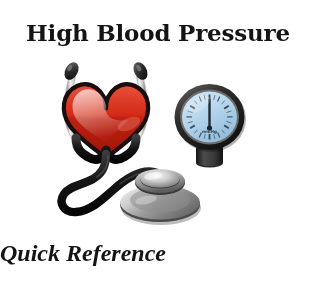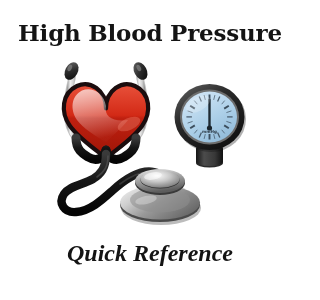--- a/index.html
+++ b/index.html
@@ -16,36 +16,35 @@
   }
   #poster {
     position: relative;
     width: 300px;
     height: 300px;
     background: #ffffff;
   }
   .title {
     position: absolute;
     top: 19px;
-    left: 0;
+    left: 8px;
     width: 300px;
     text-align: center;
     font-family: "DejaVu Serif", "Liberation Serif", serif;
     font-size: 23px;
     font-weight: 700;
     letter-spacing: -0.2px;
     color: #141414;
     white-space: nowrap;
   }
   .subtitle {
     position: absolute;
     top: 240px;
     left: 0;
     width: 300px;
-    text-align: center;
     font-family: "Liberation Serif", "DejaVu Serif", serif;
     font-size: 24px;
     font-weight: 700;
     font-style: italic;
     color: #141414;
     white-space: nowrap;
   }
   .art {
     position: absolute;
     top: 50px;

